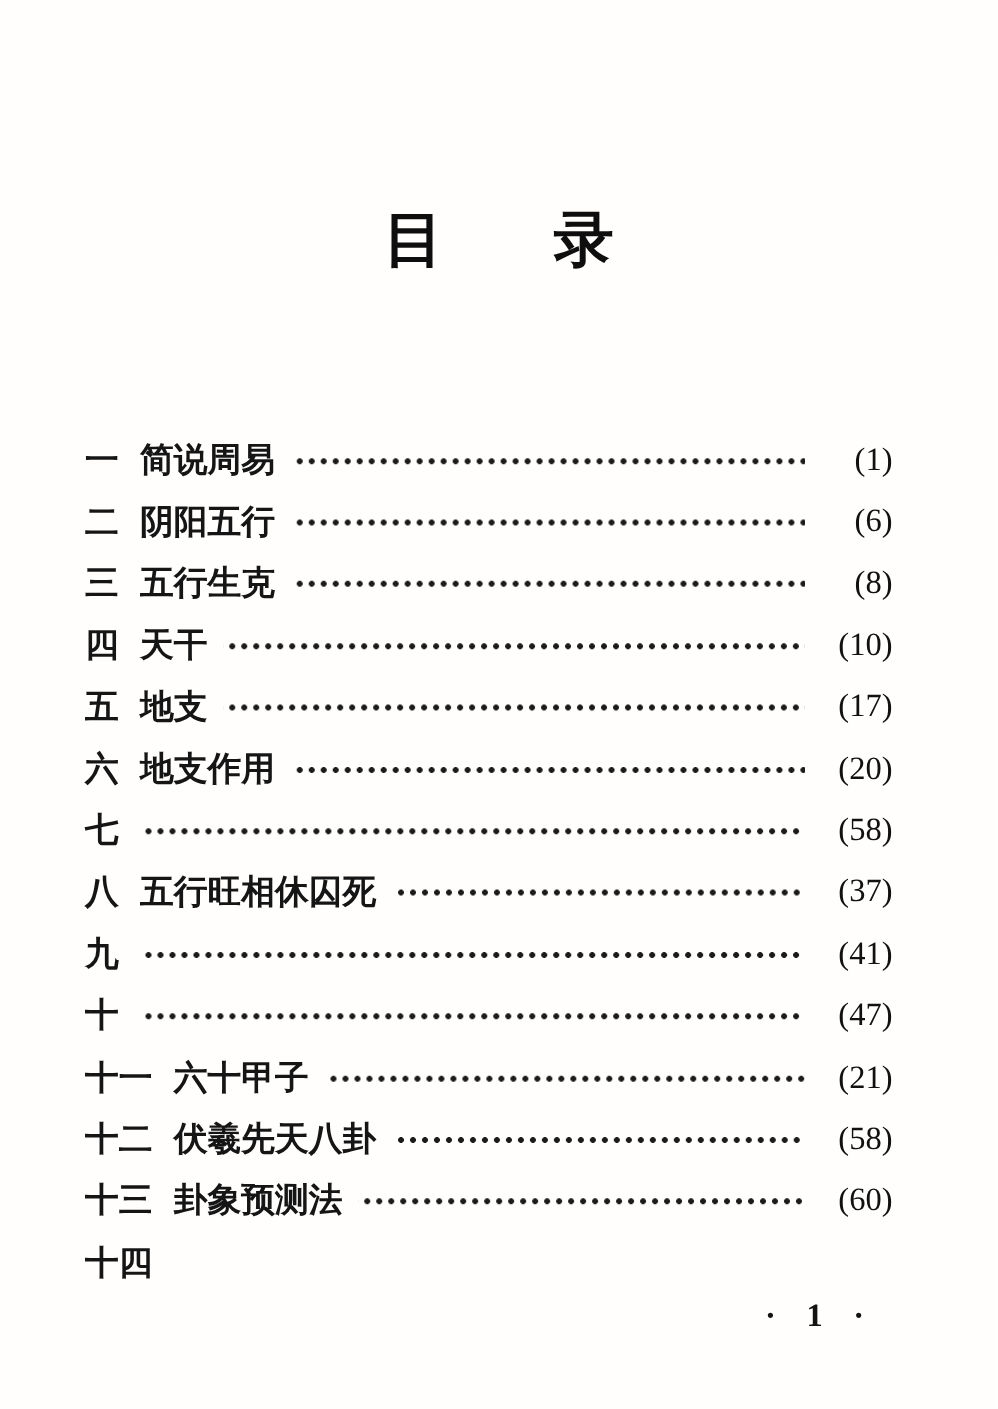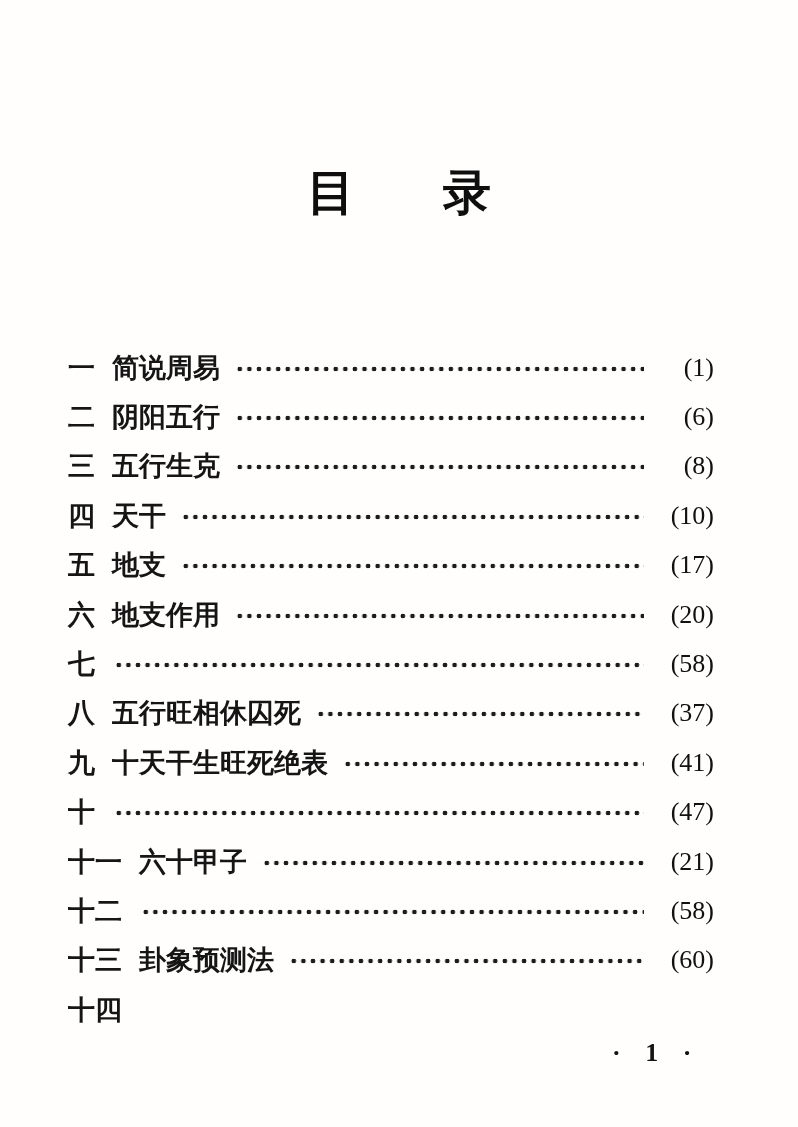--- a/index.html
+++ b/index.html
@@ -149,40 +149,40 @@
 
   <div class="row">
     <span class="num">八</span>
     <span class="etitle">五行旺相休囚死</span>
     <span class="leader"></span>
     <span class="pnum">(37)</span>
   </div>
 
   <div class="row">
     <span class="num">九</span>
-    <span class="etitle">十天干生旺死绝表</span>
     <span class="leader"></span>
     <span class="pnum">(41)</span>
   </div>
 
   <div class="row">
     <span class="num">十</span>
     <span class="leader"></span>
     <span class="pnum">(47)</span>
   </div>
 
   <div class="row">
     <span class="num">十一</span>
     <span class="etitle">六十甲子</span>
     <span class="leader"></span>
     <span class="pnum">(21)</span>
   </div>
 
   <div class="row">
     <span class="num">十二</span>
+    <span class="etitle">伏羲先天八卦</span>
     <span class="leader"></span>
     <span class="pnum">(58)</span>
   </div>
 
   <div class="row">
     <span class="num">十三</span>
     <span class="etitle">卦象预测法</span>
     <span class="leader"></span>
     <span class="pnum">(60)</span>
   </div>

